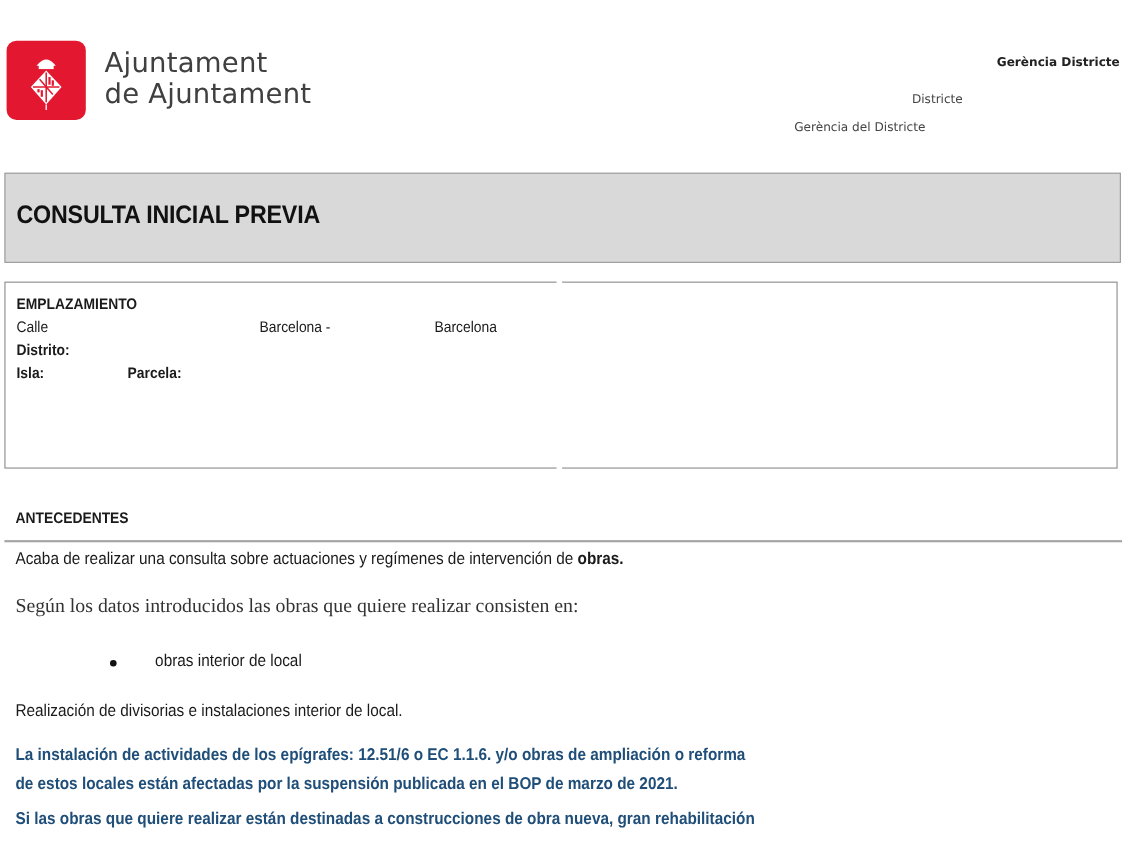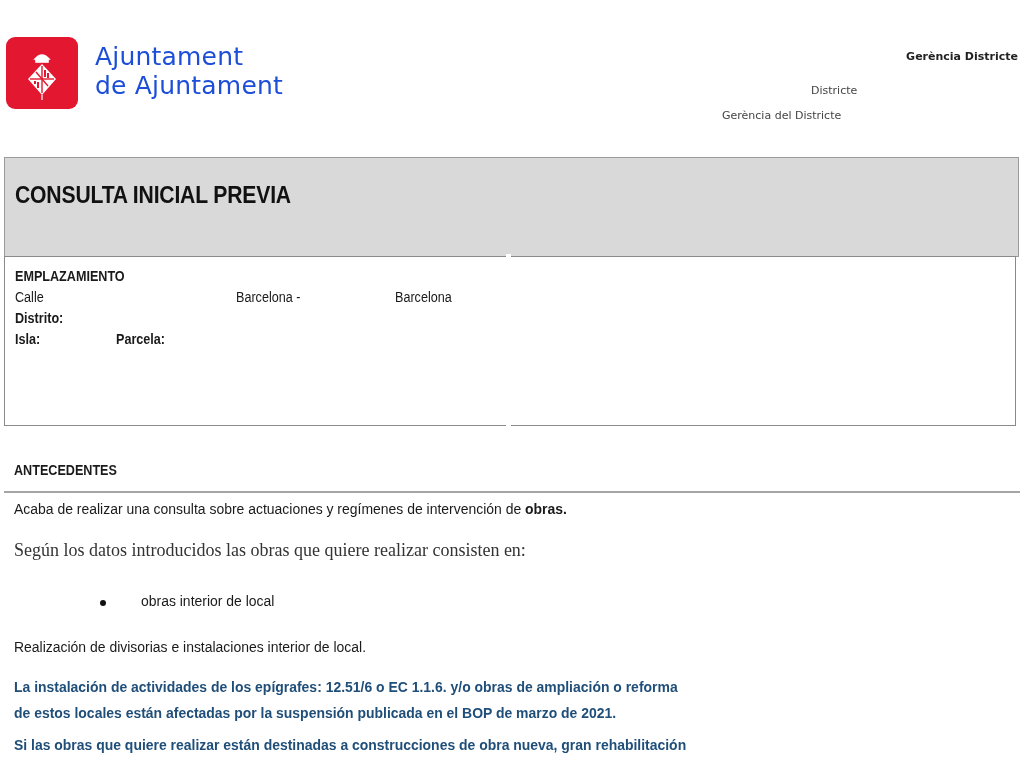--- a/index.html
+++ b/index.html
@@ -1,29 +1,29 @@
 <!DOCTYPE html>
 <html><head>
   <meta charset="utf-8">
   <style>
     * { box-sizing: border-box; margin: 0; padding: 0; }
     html, body { width: 1024px; height: 784px; background: #ffffff; overflow: hidden; }
     body { position: relative; font-family: "Liberation Sans", sans-serif; color: #1a1a1a; }
 
     .logo { position: absolute; left: 6px; top: 37px; width: 72px; height: 72px; background: #e3172f; border-radius: 9px; }
     .logo svg { position: absolute; left: 0; top: 0; }
-    .brand { position: absolute; left: 95px; top: 42px; font-family: "DejaVu Sans", sans-serif; font-size: 25px; line-height: 29px; color: #1d4ed8; letter-spacing: 0.2px; }
+    .brand { position: absolute; left: 95px; top: 42px; font-family: "DejaVu Sans", sans-serif; font-size: 25px; line-height: 29px; color: #404040; letter-spacing: 0.2px; }
     .brand div { white-space: nowrap; }
 
     .hdr-right { position: absolute; right: 0; top: 50px; width: 330px; font-family: "DejaVu Sans", sans-serif; font-size: 11px; color: #444; }
     .hdr-right .l1 { position: absolute; right: 6px; top: 0; font-weight: bold; color: #222; }
     .hdr-right .l2 { position: absolute; left: 28px; top: 15px; margin-top: 44px; }
-    .hdr-right .l3 { position: absolute; left: 117px; top: 34px; }
+    .hdr-right .l3 { position: absolute; left: 135px; top: 34px; }
 
-    .title-box { position: absolute; left: 4px; top: 157px; width: 1015px; height: 100px; background: #d9d9d9; border: 1.5px solid #9a9a9a; }
+    .title-box { position: absolute; left: 4px; top: 157px; width: 1015px; height: 82px; background: #d9d9d9; border: 1.5px solid #9a9a9a; }
     .title-box .title { position: absolute; left: 10px; top: 24px; font-family: "Liberation Sans Narrow", "Liberation Sans", sans-serif; font-weight: bold; font-size: 23px; color: #111; transform: scaleX(0.92); transform-origin: left; letter-spacing: -0.2px; }
 
     .loc-box { position: absolute; left: 4px; top: 256px; width: 1012px; height: 170px; border: 1.5px solid #8a8a8a; }
     .loc-gap-top { position: absolute; left: 506px; top: 254px; width: 5px; height: 5px; background: #fff; }
     .loc-gap-bot { position: absolute; left: 506px; top: 423px; width: 5px; height: 5px; background: #fff; }
     .loc { position: absolute; font-size: 14px; color: #1a1a1a; white-space: nowrap; }
     .loc.b { font-weight: bold; }
     .cond { font-family: "Liberation Sans", sans-serif; transform: scaleX(0.9); transform-origin: left; }
 
     .sec-title { position: absolute; left: 14px; top: 462px; font-weight: bold; font-size: 14px; }

